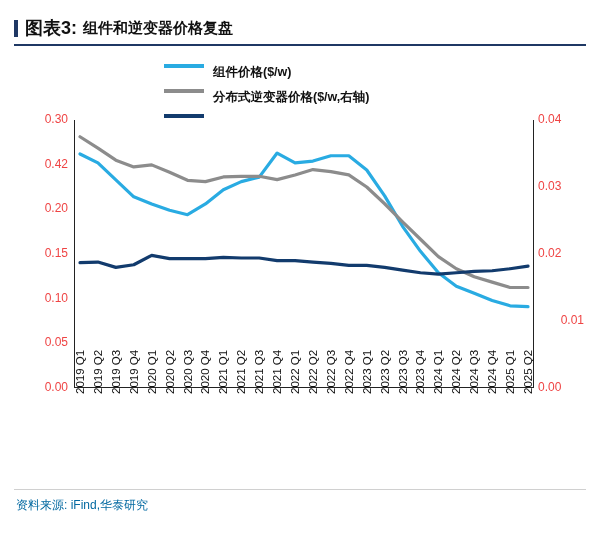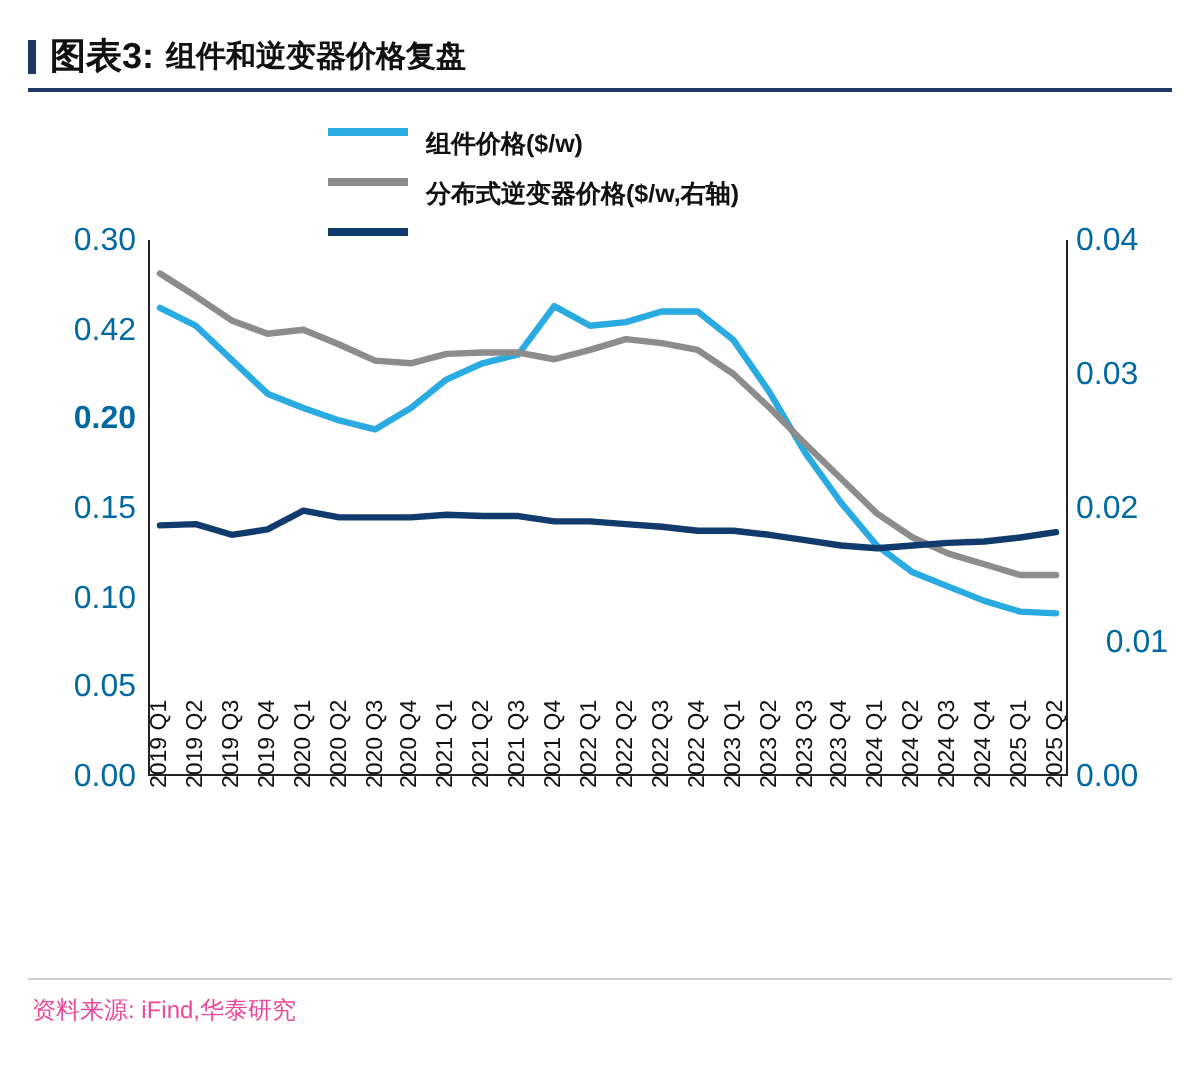--- a/index.html
+++ b/index.html
@@ -98,22 +98,22 @@
   }
   .legend-label {
     font-size: 12.5px;
     color: #111;
     white-space: nowrap;
     font-weight: bold;
   }
   
   .ytick {
     position: absolute;
-    font-size: 16px;
-    color: #0369a1;
+    font-size: 12px;
+    color: #ef4444;
     text-align: right;
     white-space: nowrap;
   }
   .ytick-left { width: 46px; left: 8px; }
   .ytick-right { width: 46px; left: 524px; text-align: left; }
   .xtick {
     position: absolute;
     font-size: 11.5px;
     color: #111;
     white-space: nowrap;
@@ -127,21 +127,21 @@
     top: 489px;
     width: 572px;
     height: 1px;
     background: #d0d0d0;
   }
   .source-text {
     position: absolute;
     left: 16px;
     top: 497px;
     font-size: 12px;
-    color: #ec4899;
+    color: #0369a1;
     white-space: nowrap;
   }
 </style>
 </head>
 <body>
 
 <div class="page">
 
   <div class="title-bar">
     <div class="title-accent"></div>
@@ -168,21 +168,21 @@
     <div class="plot-box"></div>
     <svg class="plot-svg" id="plot-svg" viewBox="0 0 460 268" preserveAspectRatio="none">
         <polyline points="6.00,33.95 23.92,42.88 41.84,59.85 59.76,76.83 77.68,83.97 95.60,90.23 113.52,94.69 131.44,83.97 149.36,69.68 167.28,61.64 185.20,57.17 203.12,33.05 221.04,42.88 238.96,41.09 256.88,35.73 274.80,35.73 292.72,50.03 310.64,75.93 328.56,106.31 346.48,131.32 364.40,152.76 382.32,166.16 400.24,173.31 418.16,180.45 436.08,185.81 454.00,186.71" fill="none" stroke="#29ABE2" stroke-width="3.2" stroke-linejoin="round" stroke-linecap="round" vector-effect="non-scaling-stroke"></polyline>
         <polyline points="6.00,16.75 23.92,28.14 41.84,40.20 59.76,46.90 77.68,44.89 95.60,52.26 113.52,60.30 131.44,61.64 149.36,56.95 167.28,56.28 185.20,56.28 203.12,59.63 221.04,54.94 238.96,49.58 256.88,51.59 274.80,54.94 292.72,67.00 310.64,83.75 328.56,101.84 346.48,119.26 364.40,136.68 382.32,148.74 400.24,156.78 418.16,162.14 436.08,167.50 454.00,167.50" fill="none" stroke="#8C8C8C" stroke-width="3.2" stroke-linejoin="round" stroke-linecap="round" vector-effect="non-scaling-stroke"></polyline>
         <polyline points="6.00,142.71 23.92,142.04 41.84,147.40 59.76,144.72 77.68,135.34 95.60,138.69 113.52,138.69 131.44,138.69 149.36,137.35 167.28,138.02 185.20,138.02 203.12,140.70 221.04,140.70 238.96,142.04 256.88,143.38 274.80,145.39 292.72,145.39 310.64,147.40 328.56,150.08 346.48,152.76 364.40,154.10 382.32,152.76 400.24,151.42 418.16,150.75 436.08,148.74 454.00,146.06" fill="none" stroke="#123B6D" stroke-width="3.2" stroke-linejoin="round" stroke-linecap="round" vector-effect="non-scaling-stroke"></polyline>
       </svg>
 
     <div id="y-left-ticks">
         <div class="ytick ytick-left" style="top: 60px;">0.30</div>
         <div class="ytick ytick-left" style="top: 104.667px;">0.42</div>
-        <div class="ytick ytick-left" style="top: 149.333px; font-weight: bold;">0.20</div>
+        <div class="ytick ytick-left" style="top: 149.333px;">0.20</div>
         <div class="ytick ytick-left" style="top: 194px;">0.15</div>
         <div class="ytick ytick-left" style="top: 238.667px;">0.10</div>
         <div class="ytick ytick-left" style="top: 283.333px;">0.05</div>
         <div class="ytick ytick-left" style="top: 328px;">0.00</div>
       </div>
     <div id="y-right-ticks">
         <div class="ytick ytick-right" style="top: 60px;">0.04</div>
         <div class="ytick ytick-right" style="top: 127px;">0.03</div>
         <div class="ytick ytick-right" style="top: 194px;">0.02</div>
         <div class="ytick ytick-right" style="top: 261px; text-align: right;">0.01</div>

